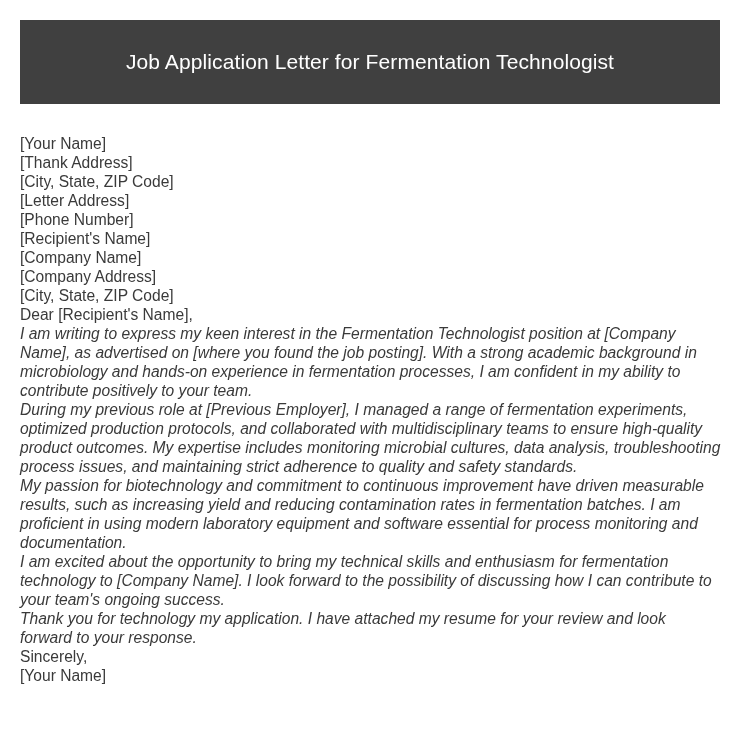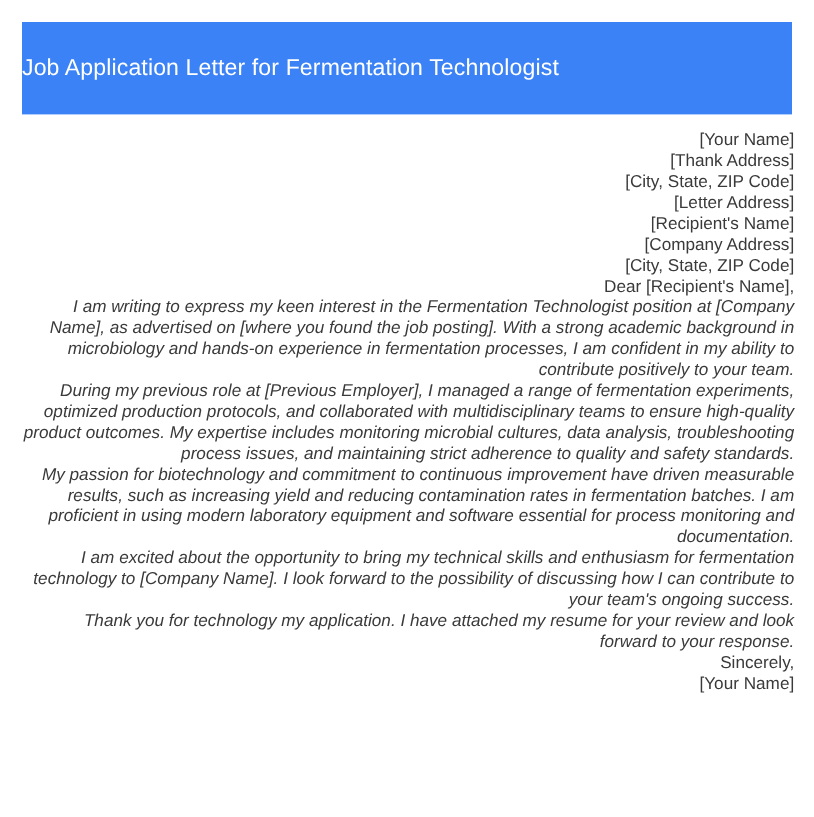--- a/index.html
+++ b/index.html
@@ -14,41 +14,40 @@
       position: relative;
       font-family: "Liberation Sans", "DejaVu Sans", sans-serif;
       color: #333333;
     }
     .header {
       position: absolute;
       left: 20px;
       top: 20px;
       width: 700px;
       height: 84px;
-      background: #3b82f6;
+      background: #404040;
       display: flex;
       align-items: center;
-      justify-content: flex-start;
+      justify-content: center;
     }
     .header h1 {
       margin: 0;
       font-weight: normal;
       font-size: 21px;
       color: #ffffff;
       letter-spacing: 0.1px;
     }
     .letter {
       position: absolute;
       left: 20px;
-      top: 118px;
+      top: 134px;
       width: 702px;
       font-size: 15.6px;
       line-height: 19px;
       color: #3a3a3a;
-      text-align: right;
     }
     .line {
       display: block;
       white-space: nowrap;
     }
     .para {
       display: block;
       font-style: italic;
     }
   </style>
@@ -57,21 +56,23 @@
 
 <div class="header">
   <h1>Job Application Letter for Fermentation Technologist</h1>
 </div>
 
 <div class="letter">
   <span class="line">[Your Name]</span>
   <span class="line">[Thank Address]</span>
   <span class="line">[City, State, ZIP Code]</span>
   <span class="line">[Letter Address]</span>
+  <span class="line">[Phone Number]</span>
   <span class="line">[Recipient's Name]</span>
+  <span class="line">[Company Name]</span>
   <span class="line">[Company Address]</span>
   <span class="line">[City, State, ZIP Code]</span>
   <span class="line">Dear [Recipient's Name],</span>
   <span class="para">I am writing to express my keen interest in the Fermentation Technologist position at [Company Name], as advertised on [where you found the job posting]. With a strong academic background in microbiology and hands-on experience in fermentation processes, I am confident in my ability to contribute positively to your team.</span>
   <span class="para">During my previous role at [Previous Employer], I managed a range of fermentation experiments, optimized production protocols, and collaborated with multidisciplinary teams to ensure high-quality product outcomes. My expertise includes monitoring microbial cultures, data analysis, troubleshooting process issues, and maintaining strict adherence to quality and safety standards.</span>
   <span class="para">My passion for biotechnology and commitment to continuous improvement have driven measurable results, such as increasing yield and reducing contamination rates in fermentation batches. I am proficient in using modern laboratory equipment and software essential for process monitoring and documentation.</span>
   <span class="para">I am excited about the opportunity to bring my technical skills and enthusiasm for fermentation technology to [Company Name]. I look forward to the possibility of discussing how I can contribute to your team's ongoing success.</span>
   <span class="para">Thank you for technology my application. I have attached my resume for your review and look forward to your response.</span>
   <span class="line">Sincerely,</span>
   <span class="line">[Your Name]</span>

